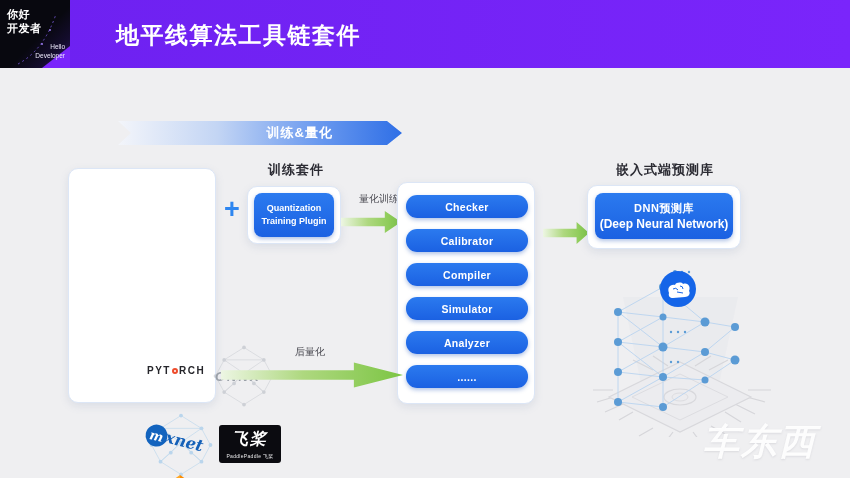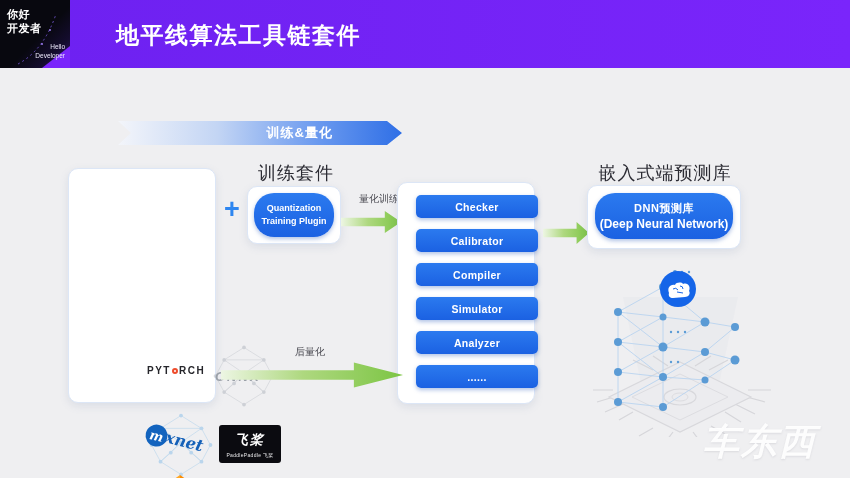--- a/index.html
+++ b/index.html
@@ -31,21 +31,21 @@
        background:linear-gradient(90deg,#F3F5FA 0%,#C3D5F4 35%,#6B9AEF 70%,#2F6FE6 100%); }
   .chev.s1 .lbl { transform:translateX(14%); }
   .chev.s2 { left:388px; width:160px;
        background:linear-gradient(90deg,#EDF2FA 0%,#9FBDF0 55%,#2F6FE6 100%); }
   .chev.s2 .lbl { transform:translateX(9%); }
   .chev.s3 { left:546px; width:202px;
        background:linear-gradient(90deg,#EDF2FA 0%,#A9C3F1 45%,#2F6FE6 100%); }
   .chev.s3 .lbl { transform:translateX(20%); }
 
   
-  .col-head { position:absolute; top:161px; color:#2B2B33; font-size:18px; font-weight:normal;
+  .col-head { position:absolute; top:161px; color:#2B2B33; font-size:13px; font-weight:bold;
               text-align:center; letter-spacing:1px; }
   .col-head.c1 { left:246px; width:100px; }
   .col-head.c2 { left:397px; width:138px; }
   .col-head.c3 { left:588px; width:154px; }
 
   
   .card { position:absolute; background:#fff; border:1px solid #DCE6F6; border-radius:10px;
           box-shadow:0 3px 8px rgba(110,130,170,.16); }
   .fw-box { left:68px; top:168px; width:148px; height:235px; }
   .train-card { left:247px; top:186px; width:94px; height:58px; }
@@ -64,37 +64,37 @@
               font-weight:bold; font-style:italic; letter-spacing:2px; }
   .mxnet-wrap { left:72px; top:244px; width:80px; height:64px; }
   .mxnet-txt { position:absolute; left:4px; top:16px; transform:rotate(14deg);
                font-family:"DejaVu Serif","Liberation Serif",serif; font-style:italic;
                font-weight:bold; font-size:16px; color:#1460B8; white-space:nowrap; }
   .mx-disc { display:inline-flex; width:22px; height:22px; background:#1263BE; color:#fff;
              border-radius:50%; align-items:center; justify-content:center; font-size:13px;
              margin-right:-2px; }
   .paddle { left:150px; top:256px; width:62px; height:38px; background:#0B0B10; border-radius:3px;
             display:flex; flex-direction:column; align-items:center; justify-content:center; }
-  .paddle-script { color:#fff; font-size:13px; font-style:italic; font-weight:bold;
+  .paddle-script { color:#fff; font-size:16px; font-style:italic; font-weight:bold;
                    letter-spacing:2px; }
   .paddle-cap { color:#E8E8EA; font-size:5px; margin-top:3px; letter-spacing:.3px; }
   .tf-wrap { left:74px; top:304px; width:74px; height:88px; }
   .tf-logo { position:absolute; left:22px; top:2px; }
 
   
   .plus { position:absolute; left:219px; top:196px; width:26px; height:26px; color:#2E86F0;
           font-size:27px; font-weight:bold; line-height:26px; text-align:center; }
 
   
   .blue-btn { position:absolute; background:linear-gradient(180deg,#2B7AEF,#1B61E2);
-              border-radius:20px; color:#fff; font-weight:bold; text-align:center;
+              border-radius:8px; color:#fff; font-weight:bold; text-align:center;
               display:flex; flex-direction:column; align-items:center; justify-content:center;
               box-shadow:0 2px 4px rgba(30,80,180,.35); }
   .plugin-btn { left:254px; top:193px; width:80px; height:44px; font-size:9px; line-height:1.45; }
-  .tool-btn { left:416px; width:122px; height:23px; border-radius:5px; font-size:10.5px;
+  .tool-btn { left:406px; width:122px; height:23px; border-radius:11px; font-size:10.5px;
               letter-spacing:.3px; }
   .dnn-btn { left:595px; top:193px; width:138px; height:46px; }
   .dnn-l1 { font-size:11px; letter-spacing:.5px; }
   .dnn-l2 { font-size:12px; margin-top:1px;text-align:right; }
 
   
   .garrow { position:absolute; background:linear-gradient(90deg,#EDF6E3 0%,#AED87F 45%,#7CC544 100%);
             clip-path:polygon(0 34%,73% 34%,73% 8%,100% 50%,73% 92%,73% 66%,0 66%); }
   .ga1 { left:341px; top:209px; width:60px; height:26px; }
   .ga2 { left:543px; top:220px; width:46px; height:26px; }

